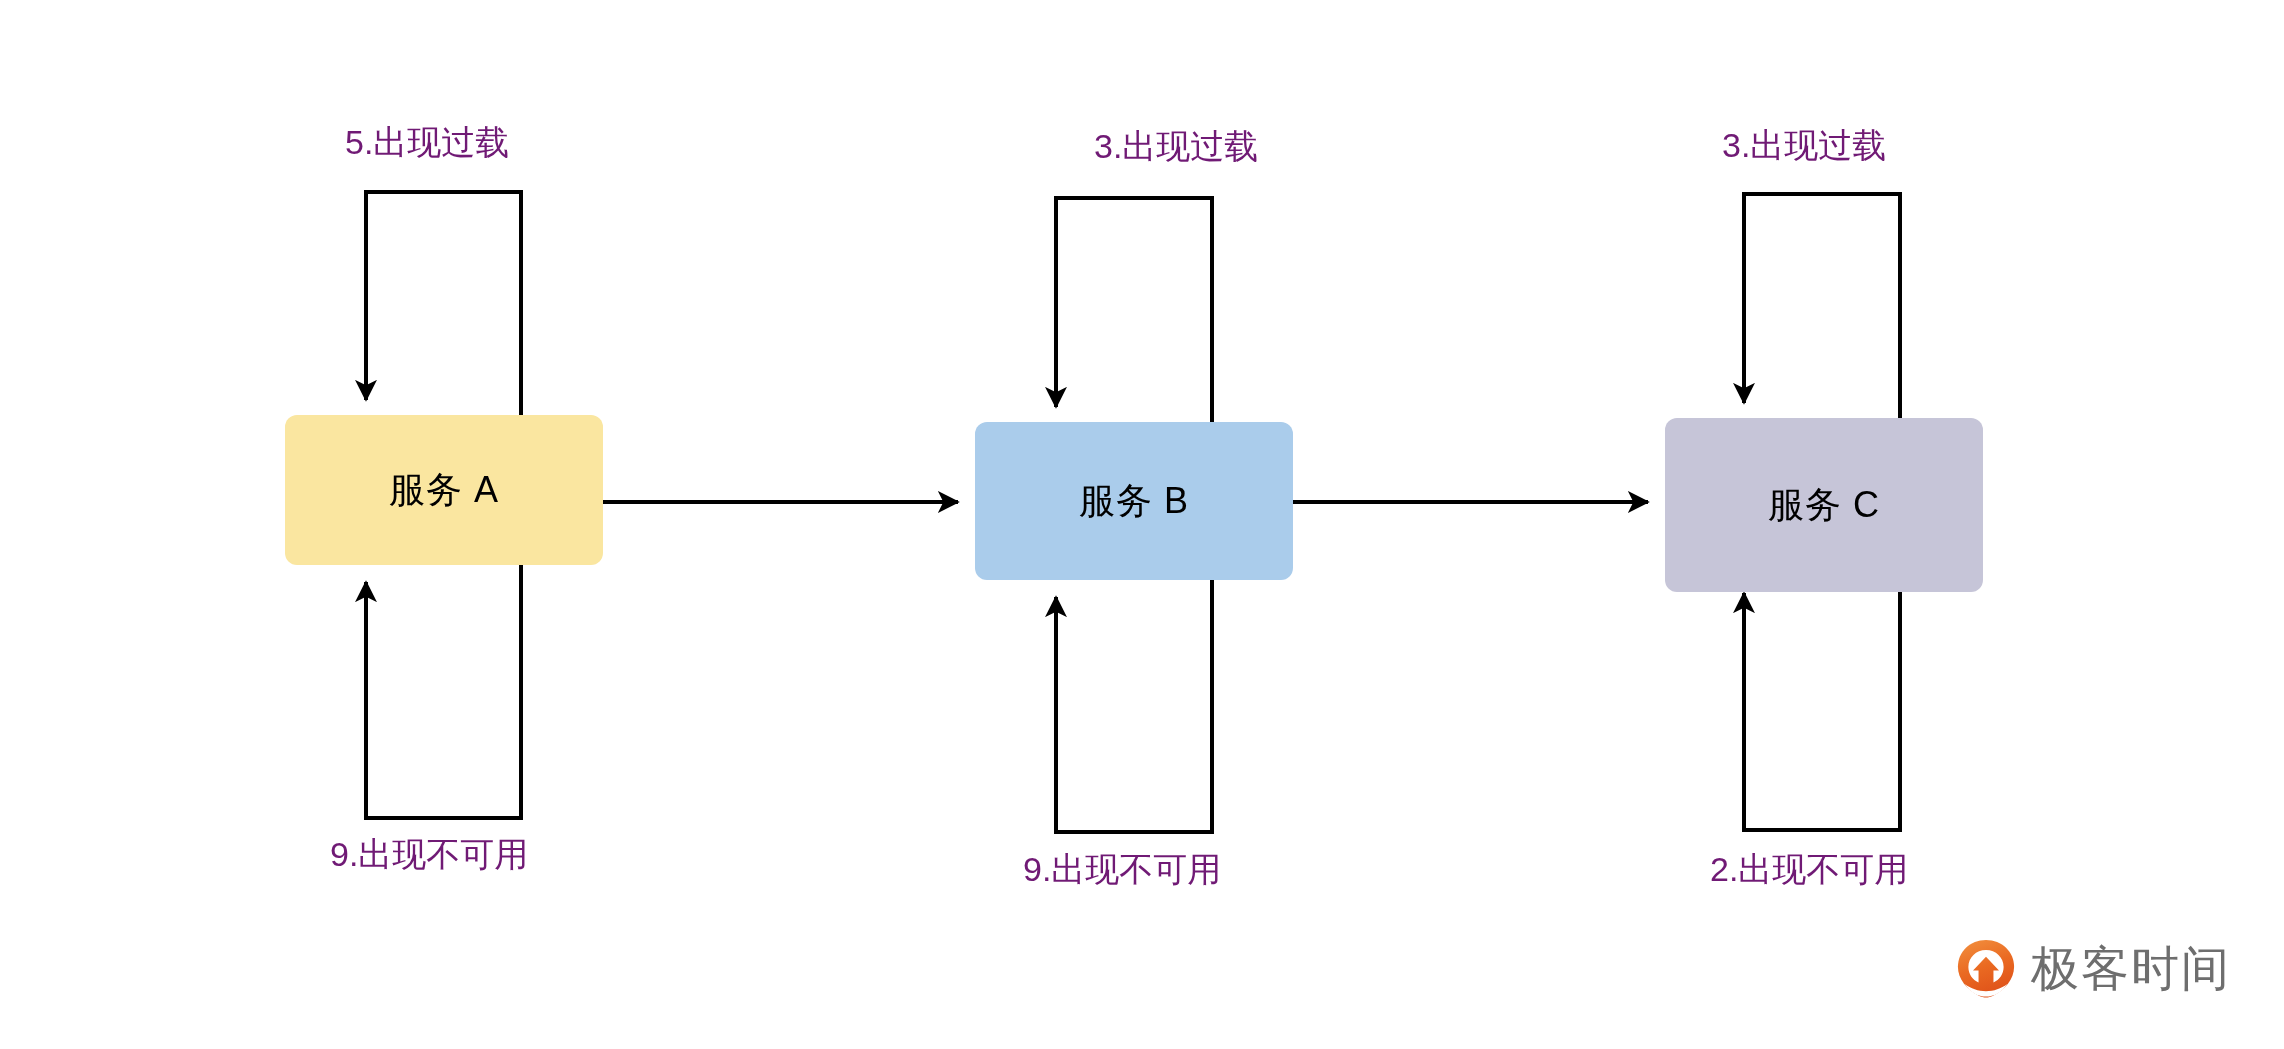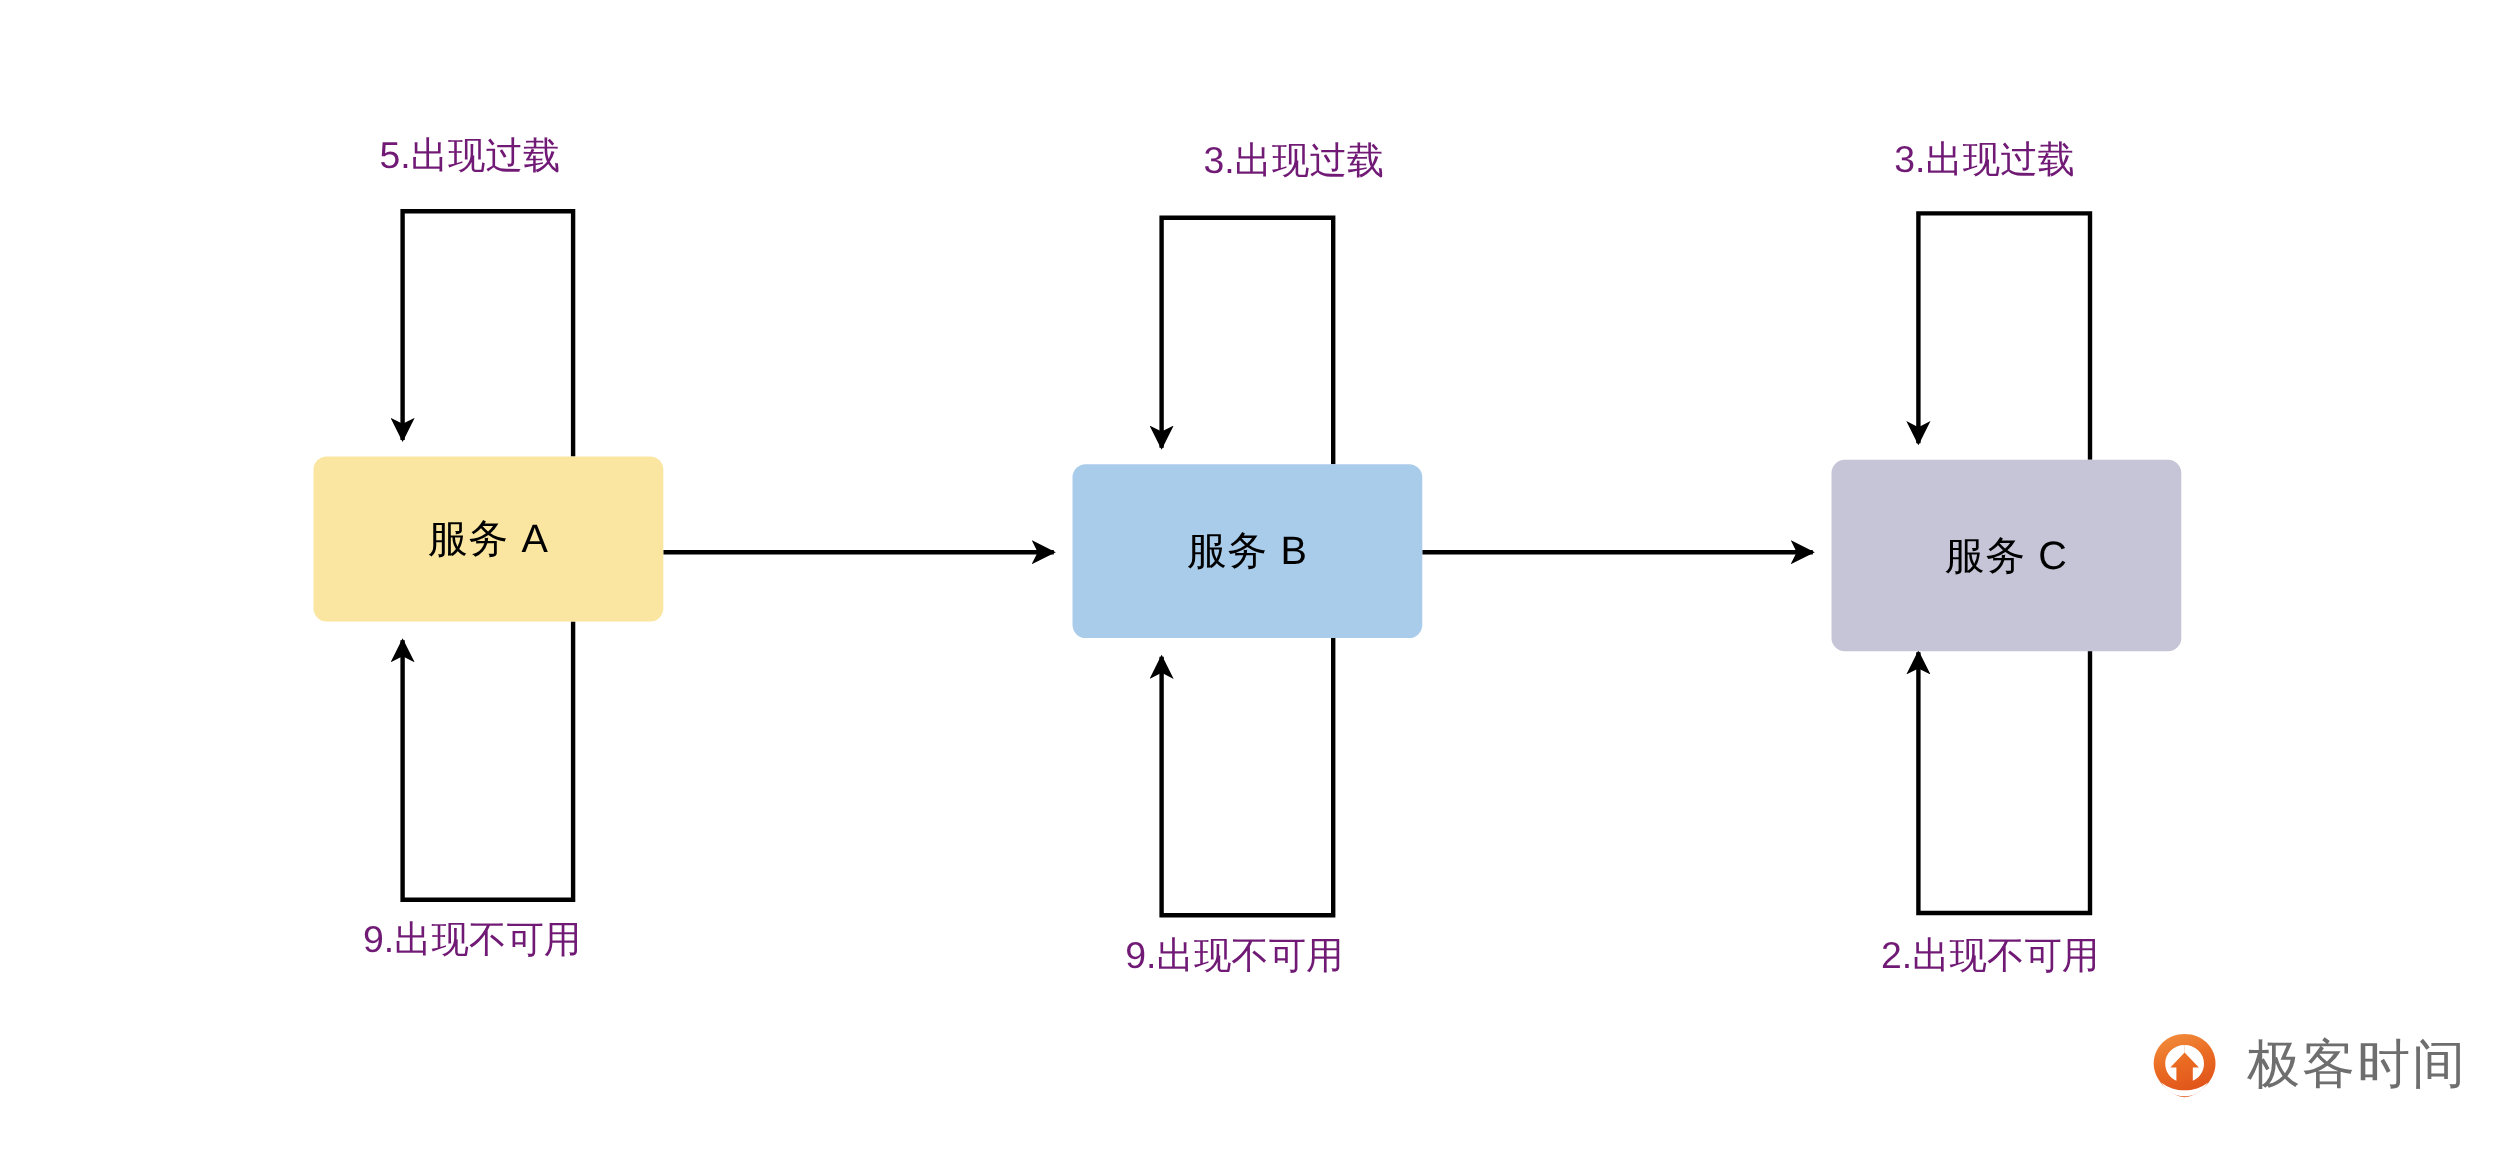--- a/index.html
+++ b/index.html
@@ -58,21 +58,21 @@
     user-select: none;
   }
 
   
   #brand-logo {
     position: absolute;
     left: 1955px;
     top: 938px;
     display: flex;
     align-items: center;
-    gap: 26px;
+    gap: 14px;
     justify-content: center;
   }
   #brand-logo .logo-mark {
     width: 62px;
     height: 62px;
     flex: none;
   }
   #brand-logo .logo-wordmark {
     font-size: 48px;
     color: #6e6e6e;

